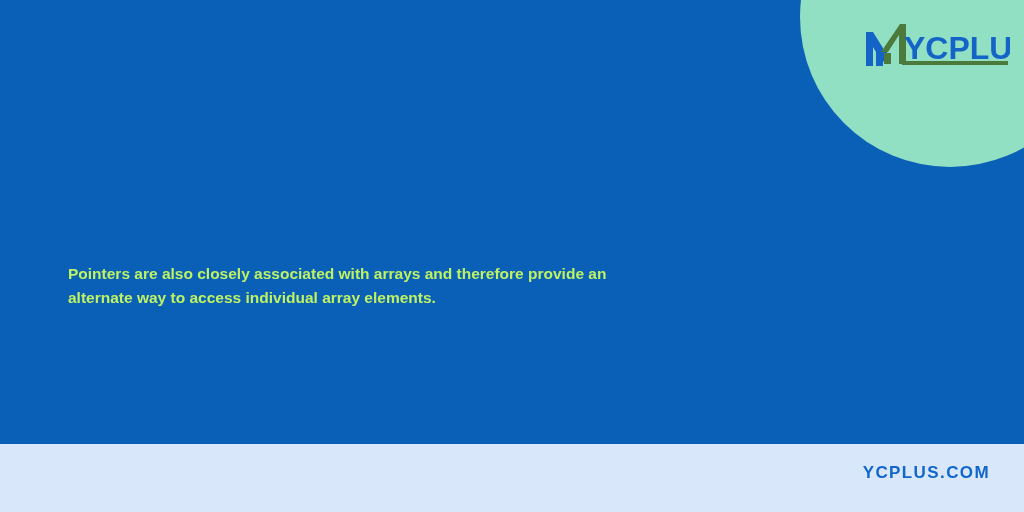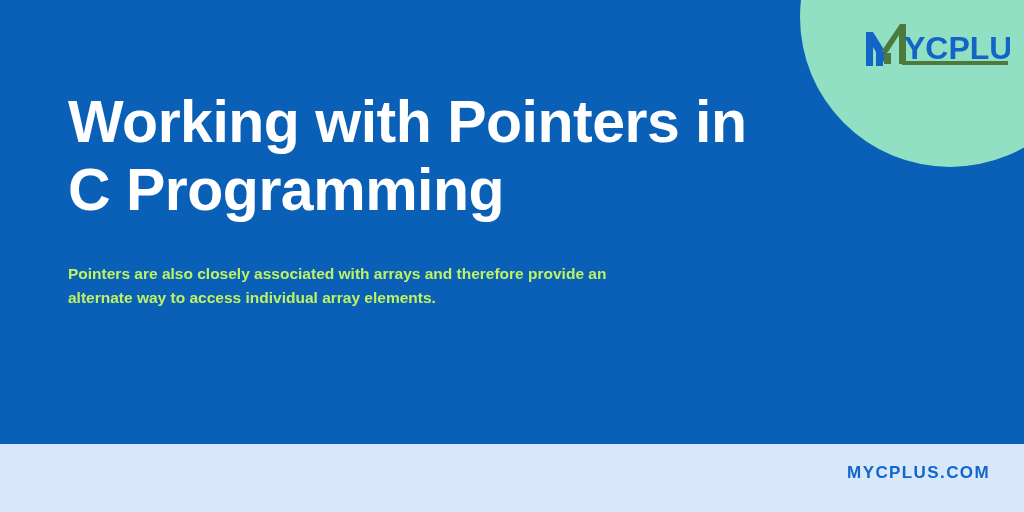--- a/index.html
+++ b/index.html
@@ -106,21 +106,20 @@
       </g>
       <g>
         <path d="M17 30 L36 2 L42 2 L42 42 L35 42 L35 13 L24 30 Z" fill="#4c7a3c"></path>
         <path d="M20 42 L20 31 L27 31 L27 42 Z" fill="#4c7a3c"></path>
       </g>
       <text x="40" y="37" font-family="'Liberation Sans', sans-serif" font-size="32" font-weight="700" fill="#1464c8">YCPLUS</text>
       <rect x="38" y="39" width="106" height="4" fill="#4c7a3c"></rect>
     </svg>
   </div>
 
-  <h1 class="title">Working with Pointers in C Programming</h1>
 
   <p class="subtitle">Pointers are also closely associated with arrays and therefore provide an alternate way to access individual array elements.</p>
 
   <div class="footer-band"></div>
 
-  <div class="footer-url">MYCPLUS.COM</div>
+  <div class="footer-url">YCPLUS.COM</div>
 
 </div>
 
 </body></html>

